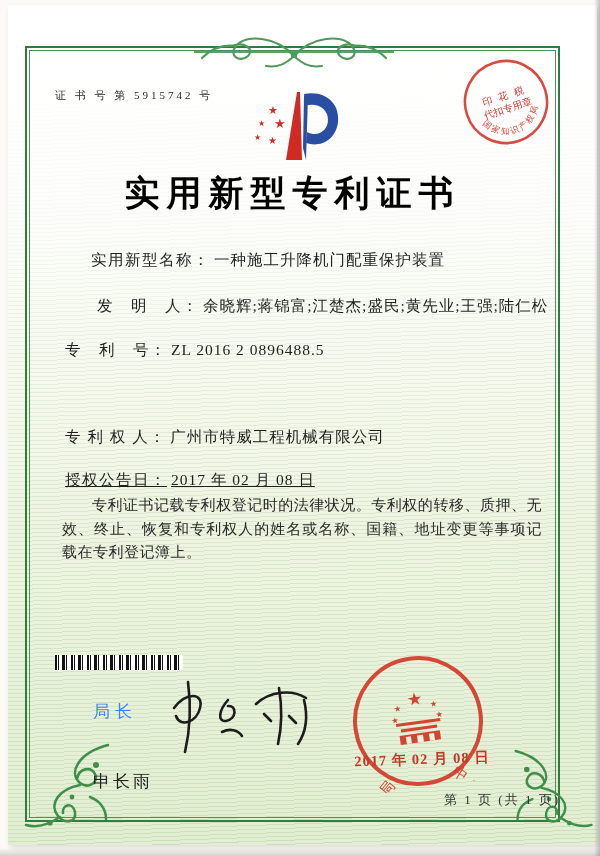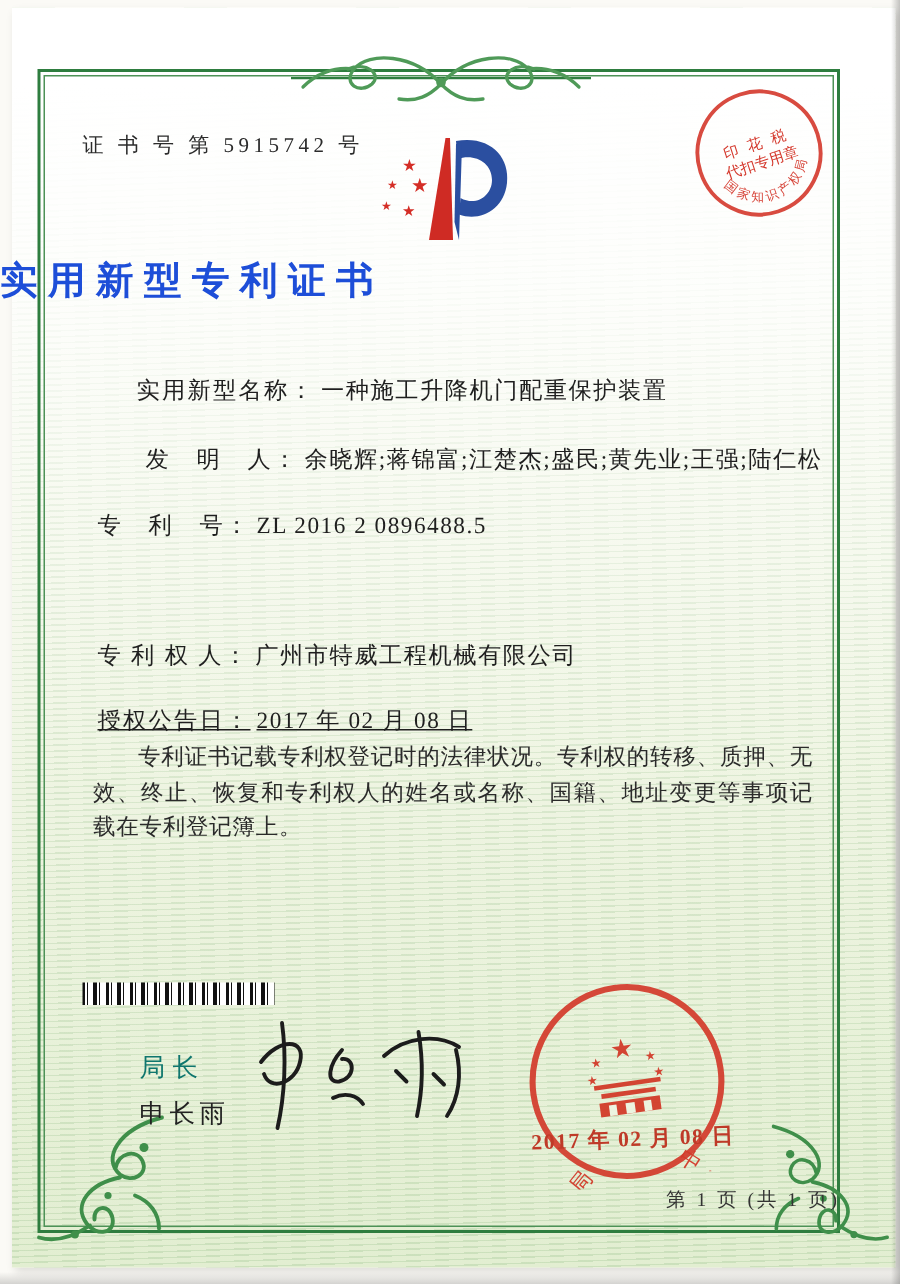--- a/index.html
+++ b/index.html
@@ -24,38 +24,38 @@
         rgba(255,255,255,.45) 40%, rgba(255,255,255,.12) 62%, rgba(255,255,255,0) 100%),
       repeating-linear-gradient(178deg, rgba(122,175,112,.22) 0 1px, rgba(255,255,255,0) 1px 4px),
       linear-gradient(180deg, #f8f9ee 0%, #eef4e0 55%, #e2eed1 100%); }
 
   
   .frame { position:absolute; left:25px; top:46px; width:535px; height:776px;
     border:2px solid #2e7d3f; }
   .frame::after { content:""; position:absolute; inset:2px; border:1px solid #4d9257; }
 
   .abs { position:absolute; }
-  .cert-no { left:55px; top:88px; font-size:14px; letter-spacing:3px; color:#2b2b2b; }
-  .title { left:0; top:170px; width:585px; text-align:left; font-size:25px;
-    font-weight:600; letter-spacing:7px; color:#1d4ed8; }
+  .cert-no { left:55px; top:88px; font-size:11px; letter-spacing:3px; color:#2b2b2b; }
+  .title { left:0; top:170px; width:585px; text-align:center; font-size:35px;
+    font-weight:600; letter-spacing:7px; color:#000000; }
 
   .field { left:65px; font-size:15.5px; color:#1f1f1f; letter-spacing:1px; white-space:nowrap; }
   .field .flabel { letter-spacing:1.5px; }
   .field .fvalue { margin-left:4px; }
 
   .paras { left:62px; top:494px; width:480px; }
   .paras p { font-size:15px; line-height:23.5px; color:#2a2a2a; text-indent:2em;
     text-align:justify; letter-spacing:.5px; }
 
   .barcode { left:55px; top:655px; width:128px; height:15px;
     background:repeating-linear-gradient(90deg,#111 0 2px,#fff 2px 3px,#111 3px 4px,#fff 4px 7px,
       #111 7px 10px,#fff 10px 11px,#111 11px 12px,#fff 12px 16px); }
 
-  .sig-title { left:93px; top:700px; font-size:17px; letter-spacing:5px; color:#0f766e; }
-  .sig-name  { left:93px; top:731px; font-size:17px; letter-spacing:3px; color:#222;font-family:Liberation Serif, serif; }
+  .sig-title { left:93px; top:700px; font-size:17px; letter-spacing:5px; color:#3b82f6; }
+  .sig-name  { left:93px; top:770px; font-size:17px; letter-spacing:3px; color:#222;font-family:Liberation Serif, serif; }
   .sig-script { left:158px; top:676px; }
 
   .seal { left:351px; top:654px; width:134px; height:134px; }
   .seal svg { transform:rotate(-8deg); }
   .seal-date { left:352px; top:750px; width:140px; text-align:center; font-size:14.5px;
     font-weight:700; color:#bf3a28; letter-spacing:1px; white-space:nowrap;
     transform:rotate(-2deg); }
 
   .tax-stamp { left:461px; top:57px; width:90px; height:90px; transform:rotate(-18deg); }
 

